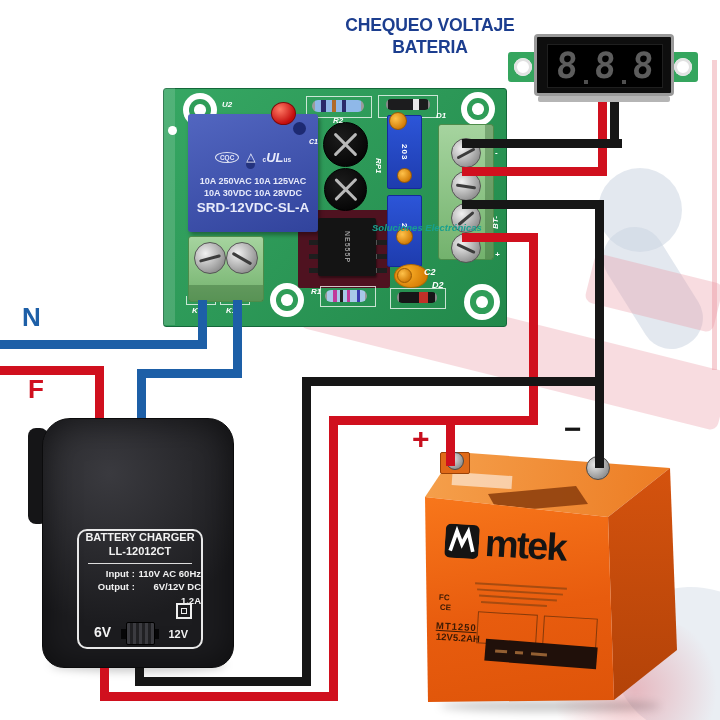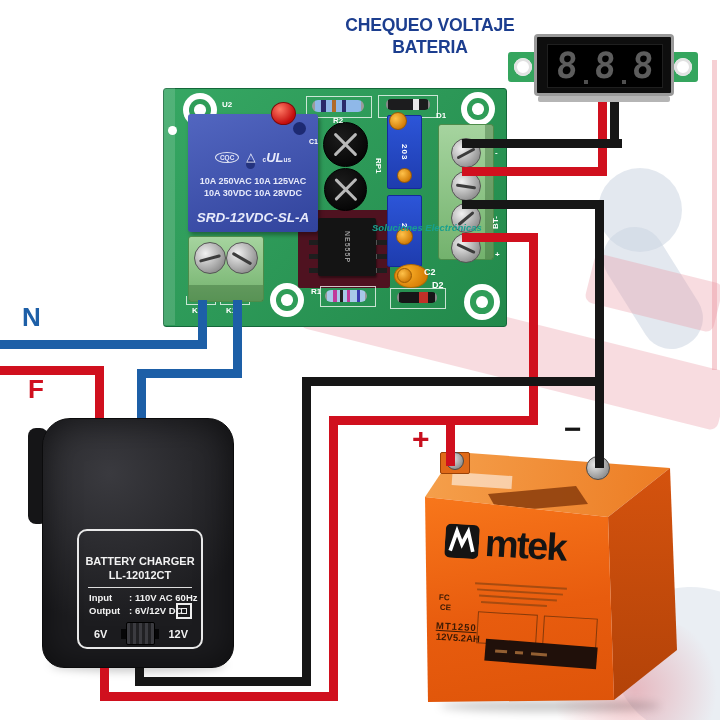--- a/index.html
+++ b/index.html
@@ -34,21 +34,21 @@
   .vm-plate{position:absolute;left:538px;top:96px;width:132px;height:6px;background:#b5b5b5;
             border-radius:2px;z-index:60;}
 
   
   .pcb{position:absolute;left:163px;top:88px;width:342px;height:237px;z-index:30;
        background:linear-gradient(135deg,#36a763,#22894b);border:1px solid #14673a;border-radius:3px;}
   .pcb-edge{position:absolute;left:163px;top:88px;width:12px;height:237px;background:rgba(255,255,255,.14);z-index:31;}
   .hole{position:absolute;border-radius:50%;background:#fff;z-index:31;display:flex;align-items:center;justify-content:center;}
   .hole>.hg{width:64%;height:64%;border-radius:50%;background:#2f9d58;display:flex;align-items:center;justify-content:center;}
   .hole>.hg>.hw{width:52%;height:52%;border-radius:50%;background:#fff;}
-  .silk{position:absolute;color:#fff;font-size:8px;font-weight:bold;z-index:33;}
+  .silk{position:absolute;color:#fff;font-size:8px;font-weight:bold;z-index:33;font-style:italic;}
   .silkbox{position:absolute;border:1px solid rgba(255,255,255,.75);z-index:31;}
 
   .relay{position:absolute;left:188px;top:114px;width:130px;height:118px;z-index:32;
          background:linear-gradient(160deg,#5266c0,#31439c);border-radius:3px;
          box-shadow:2px 3px 4px rgba(0,0,0,.35);color:#e7eafa;}
   .relay-certs{position:absolute;left:0;top:34px;width:100%;display:flex;align-items:center;
                justify-content:center;gap:7px;}
   .cqc-oval{border:1px solid #dfe3f2;border-radius:50%;font-size:6.5px;padding:1px 4px;font-weight:bold;}
   .tri{font-size:12px;}
   .ul{font-size:13px;font-weight:bold;font-style:italic;}
@@ -95,25 +95,25 @@
            background:radial-gradient(circle at 35% 22%,#3a3a3f,#1c1c1f 65%);
            border:1px solid #0b0b0c;border-radius:28px 26px 22px 22px;
            box-shadow:inset 0 0 34px rgba(0,0,0,.55);}
   .charger-lug{position:absolute;left:28px;top:428px;width:20px;height:96px;background:#151517;
                border-radius:8px;z-index:59;}
   .chg-label{position:absolute;left:34px;top:110px;width:122px;height:116px;border:2px solid #e9e9e9;
              border-radius:10px;color:#f2f2f2;}
   .chg-t{width:100%;text-align:center;font-weight:bold;font-size:11px;line-height:1.25;}
   .chg-hr{margin:4px 9px 3px 9px;border-top:1.5px solid #ddd;}
   .chg-row{display:grid;grid-template-columns:40px 6px auto;padding:0 0 0 10px;
-           font-size:9.5px;font-weight:bold;line-height:1.45;}
+           font-size:9.5px;font-weight:bold;line-height:1.45;text-align:right;}
   .sq-icon{position:absolute;right:9px;top:72px;width:12px;height:12px;border:2px solid #eee;
            display:flex;align-items:center;justify-content:center;}
   .sq-icon>div{width:4px;height:4px;border:1.5px solid #eee;}
-  .chg-6v{position:absolute;left:15px;bottom:7px;font-size:11px;font-weight:bold;}
+  .chg-6v{position:absolute;left:15px;bottom:7px;font-size:14px;font-weight:bold;}
   .chg-12v{position:absolute;right:13px;bottom:7px;font-size:11px;font-weight:bold;}
   .chg-slot{position:absolute;left:42px;bottom:8px;width:38px;height:10px;background:#060607;}
   .chg-knob{position:absolute;left:47px;bottom:2px;width:27px;height:21px;border:1px solid #000;border-radius:2px;
             background:repeating-linear-gradient(90deg,#3b3b40 0 3px,#202023 3px 6px);}
   .shadow{position:absolute;border-radius:50%;background:rgba(0,0,0,.2);filter:blur(4px);z-index:15;}
 
   
   .bat{position:absolute;z-index:25;}
   .bat-top{left:425px;top:450px;width:250px;height:70px;
            clip-path:polygon(0px 47px,30px 2px,245px 18px,183px 67px);
@@ -189,21 +189,21 @@
   <div class="relay">
     <div class="relay-hole1"></div>
     <div class="relay-hole2"></div>
     <div class="relay-certs">
       <span class="cqc-oval">CQC</span>
       <span class="tri">△</span>
       <span><span class="ul-sm">c</span><span class="ul">UL</span><span class="ul-sm">us</span></span>
     </div>
     <div class="relay-line" style="top:62px;">10A 250VAC  10A 125VAC</div>
     <div class="relay-line" style="top:74px;">10A  30VDC  10A  28VDC</div>
-    <div class="relay-model" style="top:96px;font-style:italic;">SRD-12VDC-SL-A</div>
+    <div class="relay-model" style="top:86px;">SRD-12VDC-SL-A</div>
   </div>
 
   <div class="led"></div>
   <div class="silk" style="left:222px;top:100px;">U2</div>
 
   <div class="silkbox" style="left:306px;top:96px;width:64px;height:20px;"></div>
   <div class="resistor" style="left:312px;top:100px;width:52px;
        background:linear-gradient(90deg,#9c9c9c 0 6%,#8fb8e8 6% 18%,#2a2a6a 18% 26%,#8fb8e8 26% 38%,#b06a2a 38% 46%,#8fb8e8 46% 58%,#2a2a6a 58% 66%,#8fb8e8 66% 94%,#9c9c9c 94%);"></div>
   <div class="silk" style="left:333px;top:116px;">R2</div>
 
@@ -341,21 +341,21 @@
   <div class="wire red" style="left:0;top:366px;width:104px;height:9px;"></div>
   <div class="wire red" style="left:95px;top:366px;width:9px;height:85px;"></div>
 
   <div class="nf-label" style="left:22px;top:302px;color:#1d5fa7;">N</div>
   <div class="nf-label" style="left:28px;top:374px;color:#d0101e;">F</div>
 
   <div class="charger-lug"></div>
   <div class="shadow" style="left:50px;top:658px;width:176px;height:14px;"></div>
   <div class="charger">
     <div class="chg-label">
-      <div class="chg-t" style="margin-top:24px;">BATTERY CHARGER</div>
+      <div class="chg-t" style="margin-top:0;">BATTERY CHARGER</div>
       <div class="chg-t">LL-12012CT</div>
       <div class="chg-hr"></div>
       <div class="chg-row">
         <span>Input</span>
         <span>:</span>
         <span>110V AC 60Hz</span>
       </div>
       <div class="chg-row">
         <span>Output</span>
         <span>:</span>

